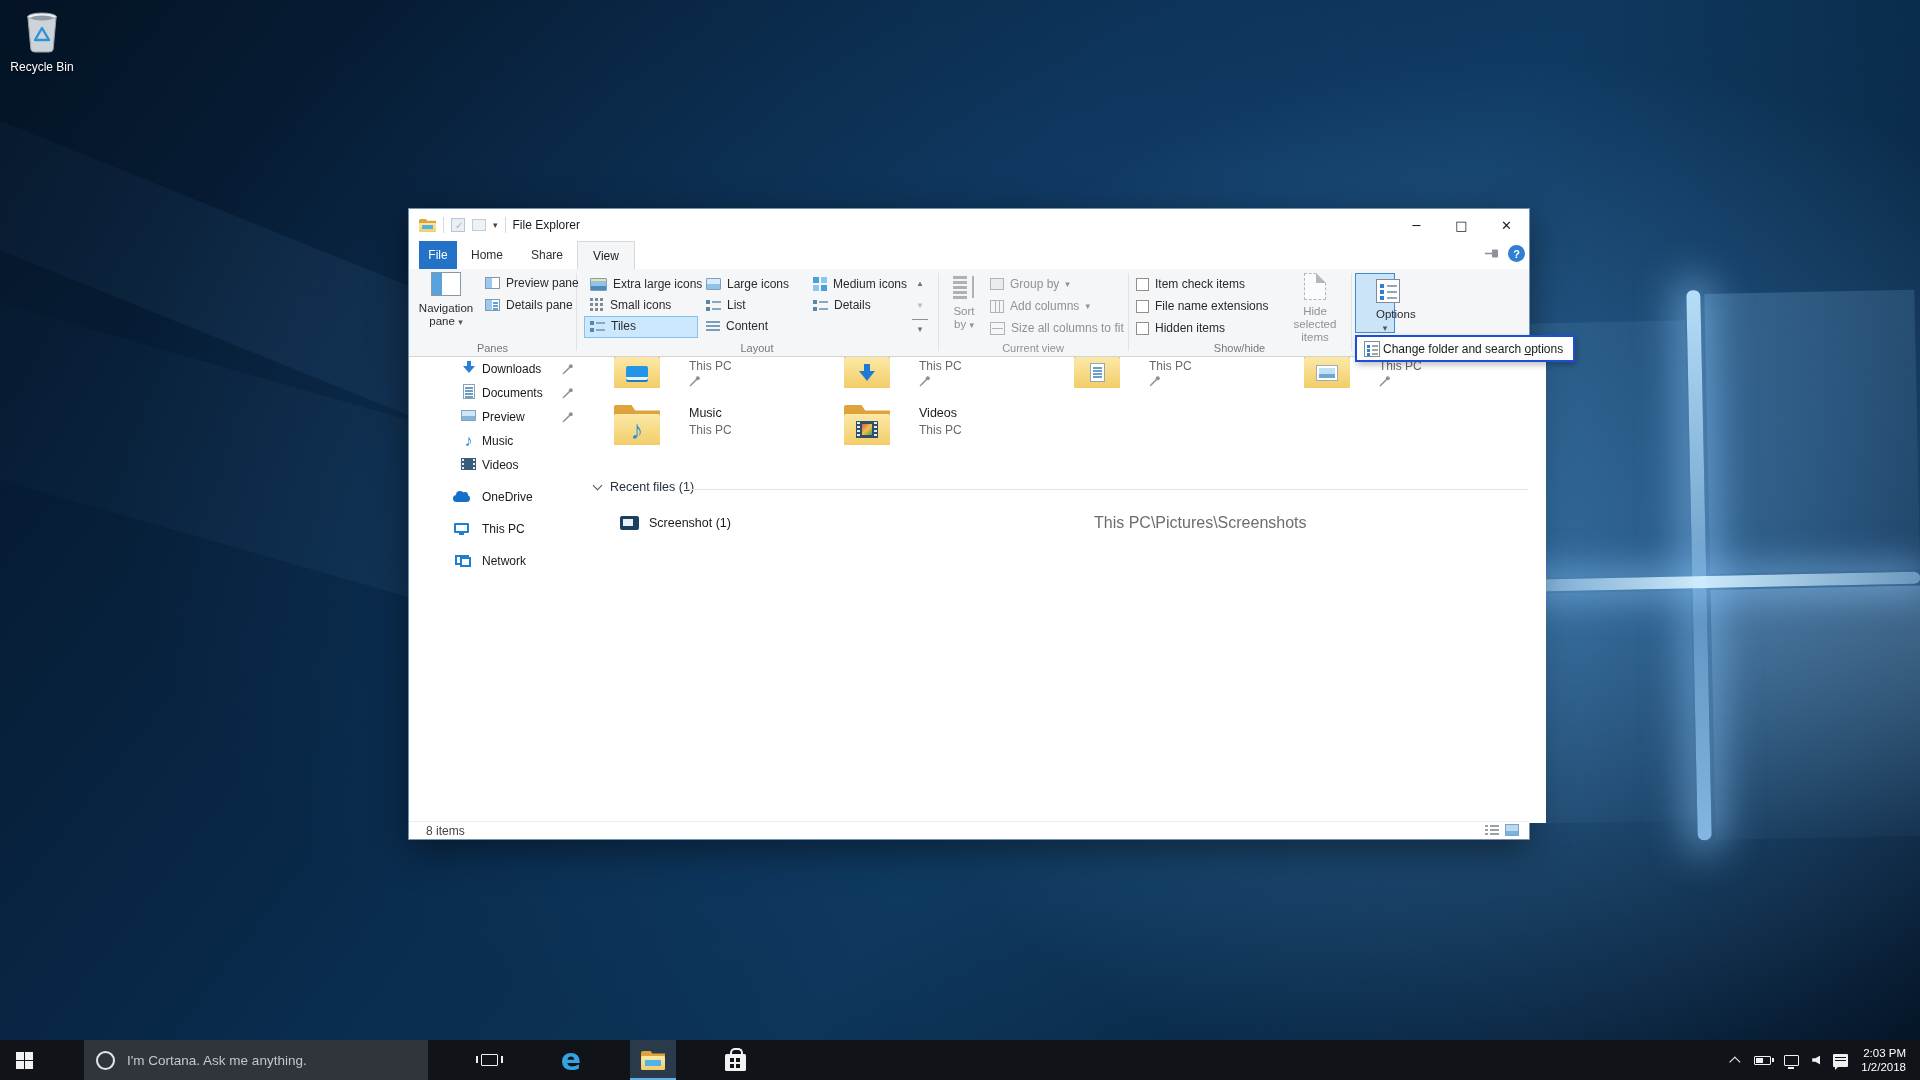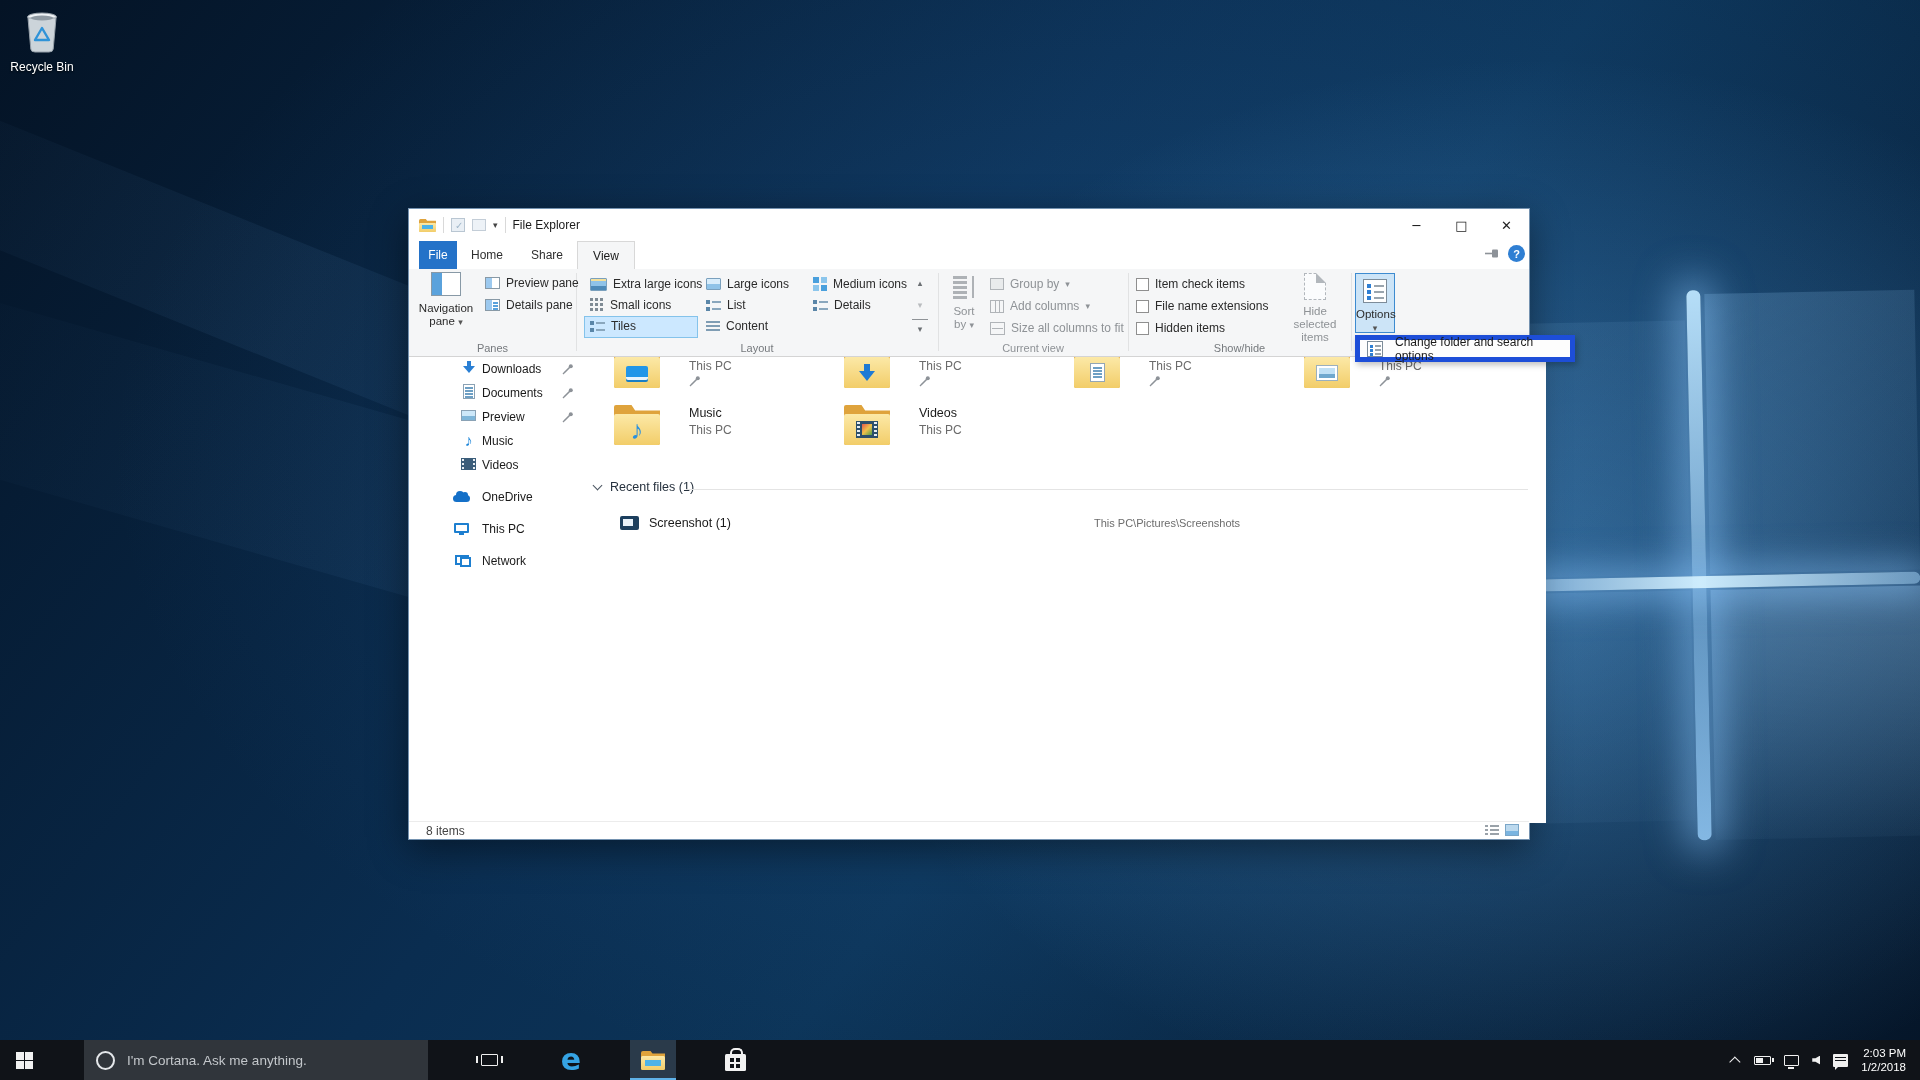--- a/index.html
+++ b/index.html
@@ -103,22 +103,22 @@
   .i-options::before { content:""; position:absolute; left:3px; top:4px; width:4px; height:4px; background:#2f7fd3;
                        box-shadow:0 6px #2f7fd3, 0 12px #2f7fd3; }
   .i-options::after { content:""; position:absolute; left:10px; top:5px; width:10px; height:2px; background:#9aa5ae;
                       box-shadow:0 6px #9aa5ae, 0 12px #9aa5ae; }
   .i-options.mini { width:16px; height:16px; }
   .i-options.mini::before { left:2px; top:3px; width:3px; height:3px; box-shadow:0 4px #2f7fd3, 0 8px #2f7fd3; }
   .i-options.mini::after { left:7px; top:3px; width:6px; height:2px; box-shadow:0 4px #9aa5ae, 0 8px #9aa5ae; }
 
   
   .opt-menu { position:absolute; left:946px; top:126px; width:220px; height:27px; background:#fdfdfd;
-              border:5px solid #1d4ed8; box-shadow:2px 3px 6px rgba(0,0,0,.25); z-index:50;
-              display:flex; align-items:center; gap:12px; padding-left:7px; font-size:12px; color:#1a1a1a; }
+              border:2px solid #1d4ed8; box-shadow:2px 3px 6px rgba(0,0,0,.25); z-index:50;
+              display:flex; align-items:center; gap:3px; padding-left:7px; font-size:12px; color:#1a1a1a; }
   .ak { text-decoration:underline; }
 
   
   .win-body { position:absolute; left:0; top:148px; width:1122px; height:466px; background:#fff; overflow:hidden;margin-left:15px; }
   .sidebar { position:absolute; left:0; top:0; width:158px; height:100%; }
   .side-row { position:absolute; left:0; width:158px; height:24px; display:flex; align-items:center; font-size:12px; color:#1a1a1a; }
   .side-row .ic { position:absolute; left:36px; width:17px; text-align:center; }
   .side-row.toplvl .ic { left:29px; }
   .side-row .lbl { position:absolute; left:58px; }
   .side-row .pin { position:absolute; right:8px; top:6px; }
@@ -405,21 +405,21 @@
           <span>Hidden items</span>
         </div>
         <div class="big-btn disabled" style="left:156px;top:4px;width:62px;">
           <span class="ico i-hidesel" style="margin-bottom:2px;"></span>
           <div><span>Hide selected</span><br>
                <span>items</span></div>
         </div>
         <div class="grp-label">Show/hide</div>
       </div>
 
-      <div class="big-btn" style="left:946px;top:4px;width:40px;height:60px;background:#cce4f7;border:1px solid #3d8bd0;padding-top:5px;">
+      <div class="big-btn" style="left:946px;top:4px;width:40px;height:60px;background:#cce4f7;border:1px solid #3d8bd0;padding-top:5px;padding-left:20px;">
         <span class="ico i-options" style="margin-bottom:2px;"></span>
         <div><span>Options</span><br>
              <span class="caret">▾</span></div>
       </div>
     </div>
 
     <div class="opt-menu">
       <span class="ico i-options mini"></span>
       <span>
         <span>Change folder and search </span><span class="ak">o</span><span>ptions</span>
@@ -568,21 +568,21 @@
 
         <div class="recent-hdr" style="left:12px;top:123px;">
           <span class="chev-down"></span>
           <span>Recent files (1)</span>
         </div>
         <div class="hdr-rule" style="left:104px;top:132px;width:842px;"></div>
 
         <div class="file-row" style="left:22px;top:156px;width:930px;padding-left:16px;">
           <span class="ico i-shot"></span>
           <span style="margin-left:10px;font-size:12.5px;color:#1a1a1a;">Screenshot (1)</span>
-          <span style="position:absolute;left:490px;font-size:11px;color:#6d6d6d;">This PC\Pictures\Screenshots</span>
+          <span style="position:absolute;left:490px;font-size:16px;color:#6d6d6d;">This PC\Pictures\Screenshots</span>
         </div>
       </div>
     </div>
 
     <div class="statusbar">
       <span class="sb-count">8 items</span>
       <span class="sb-icons">
         <span class="ico sb-lines"></span>
         <span class="ico sb-thumb"></span>
       </span>

